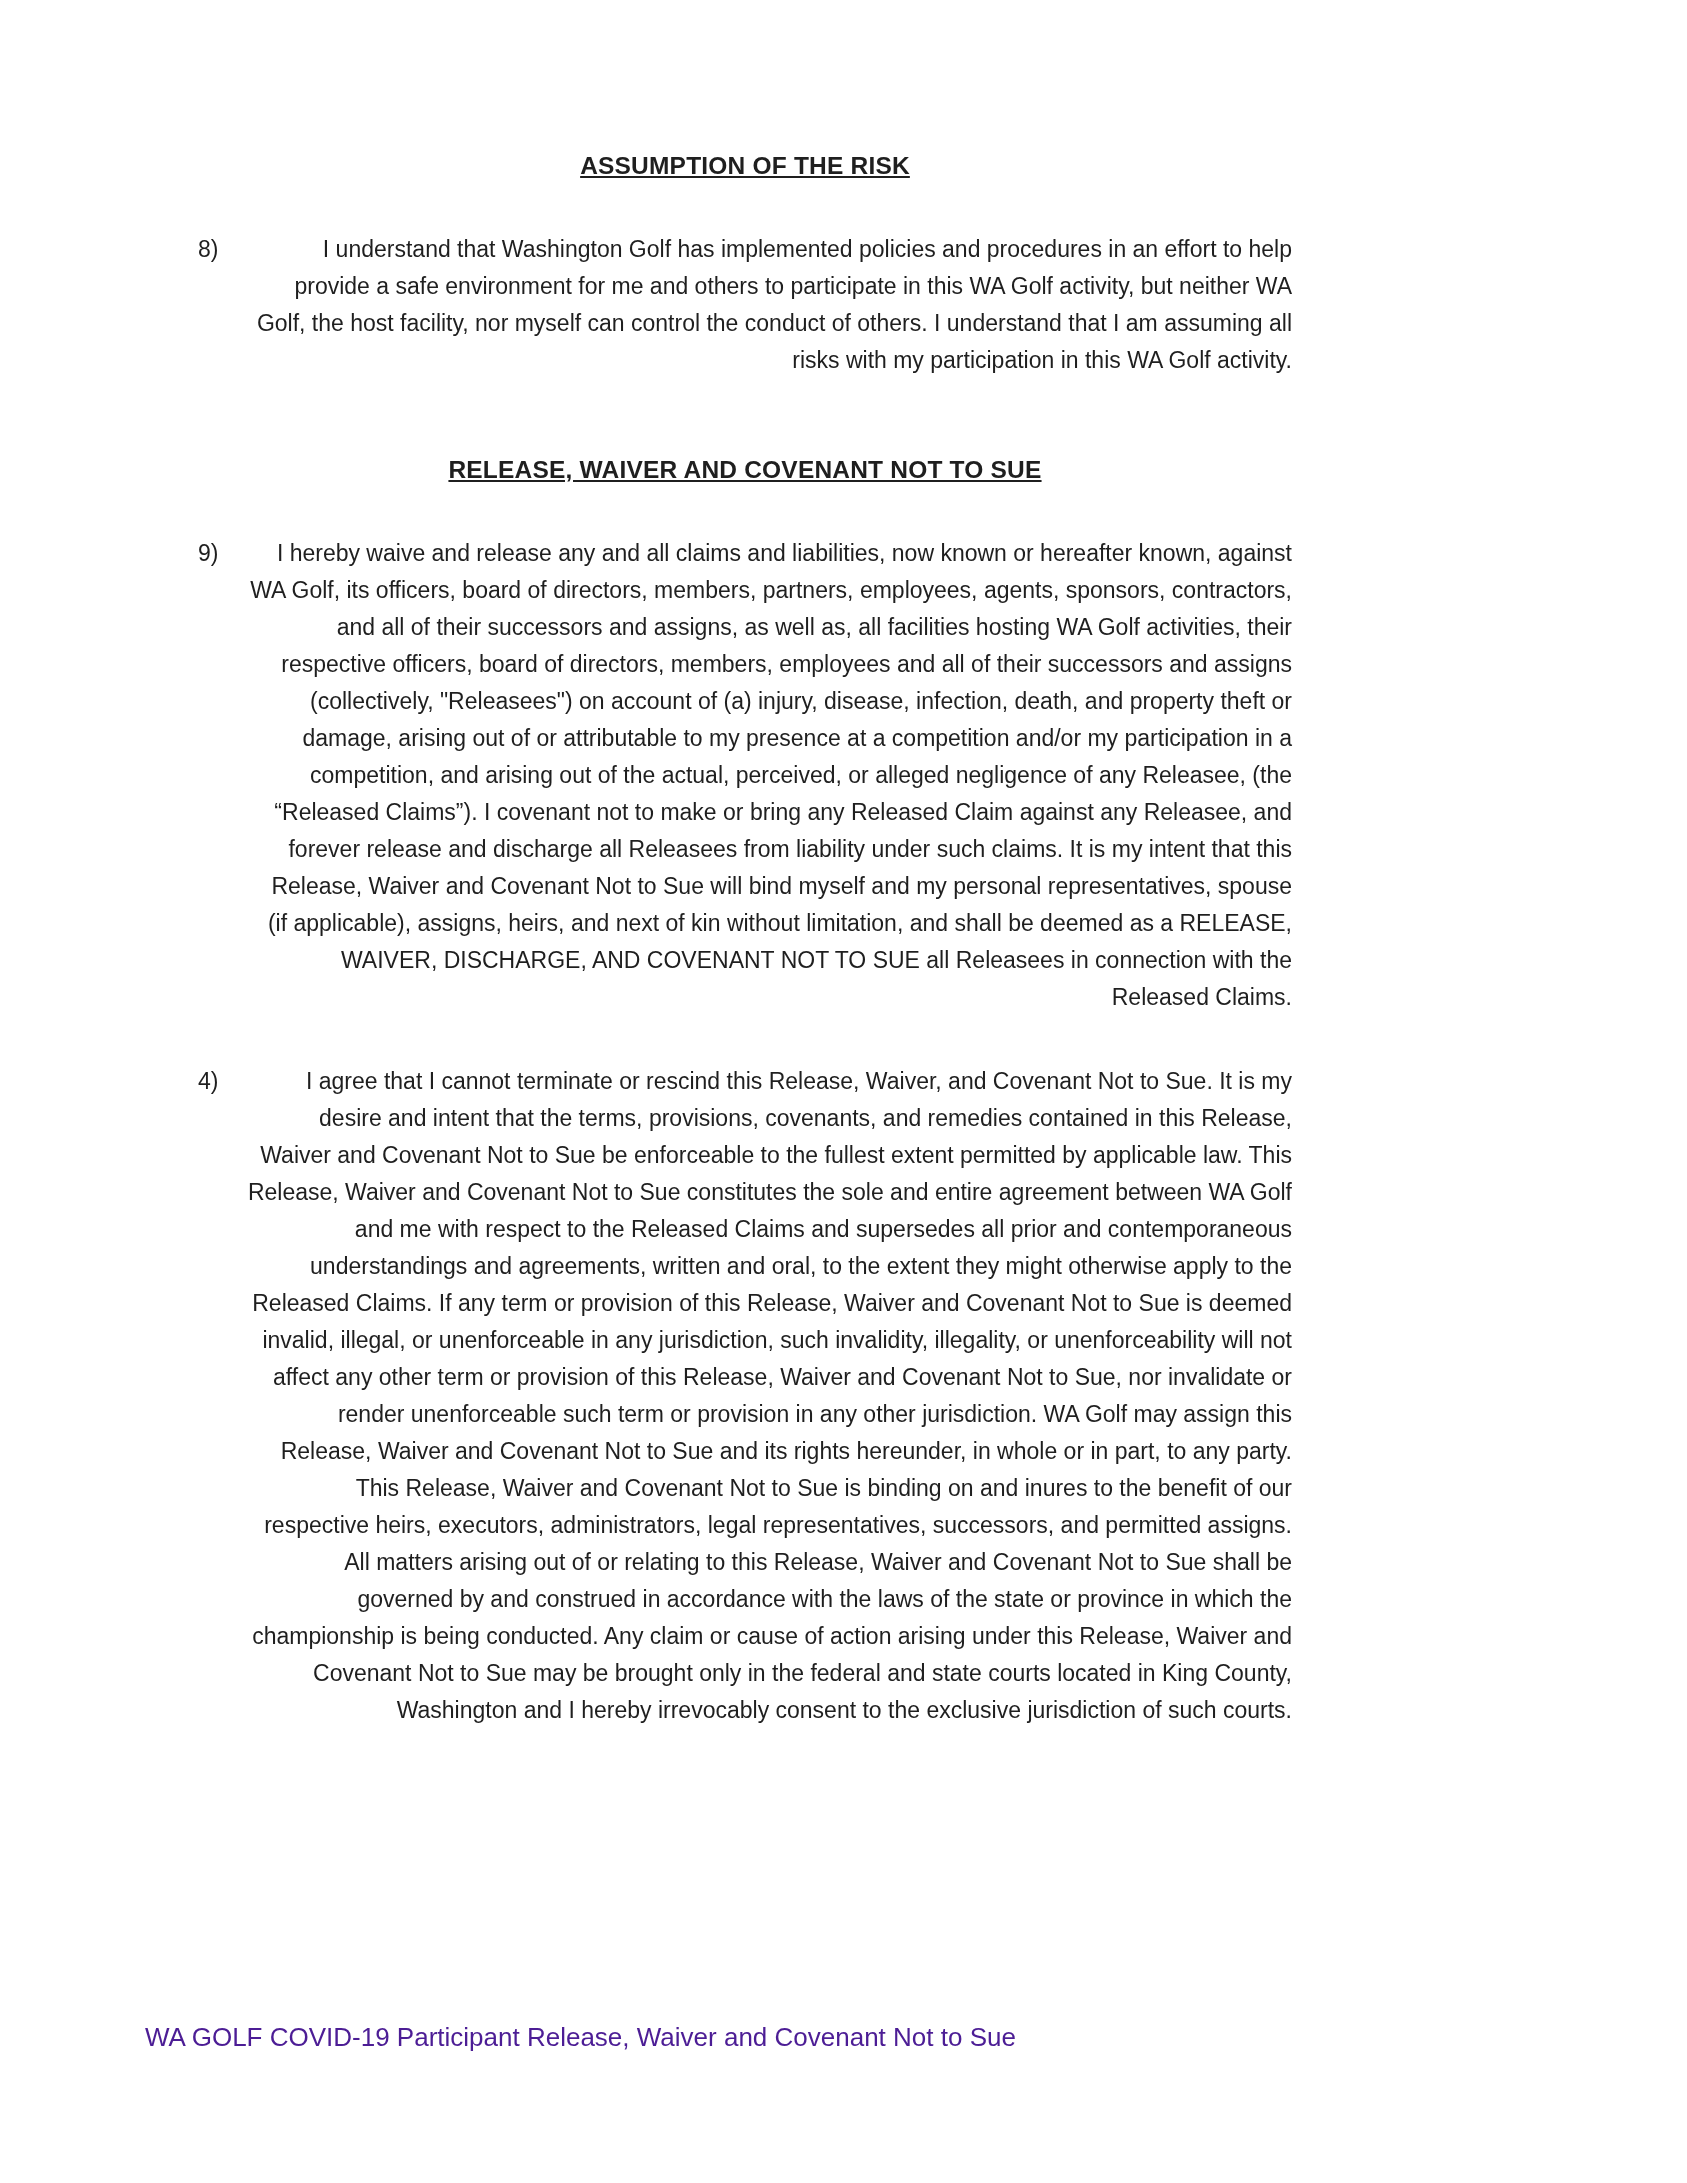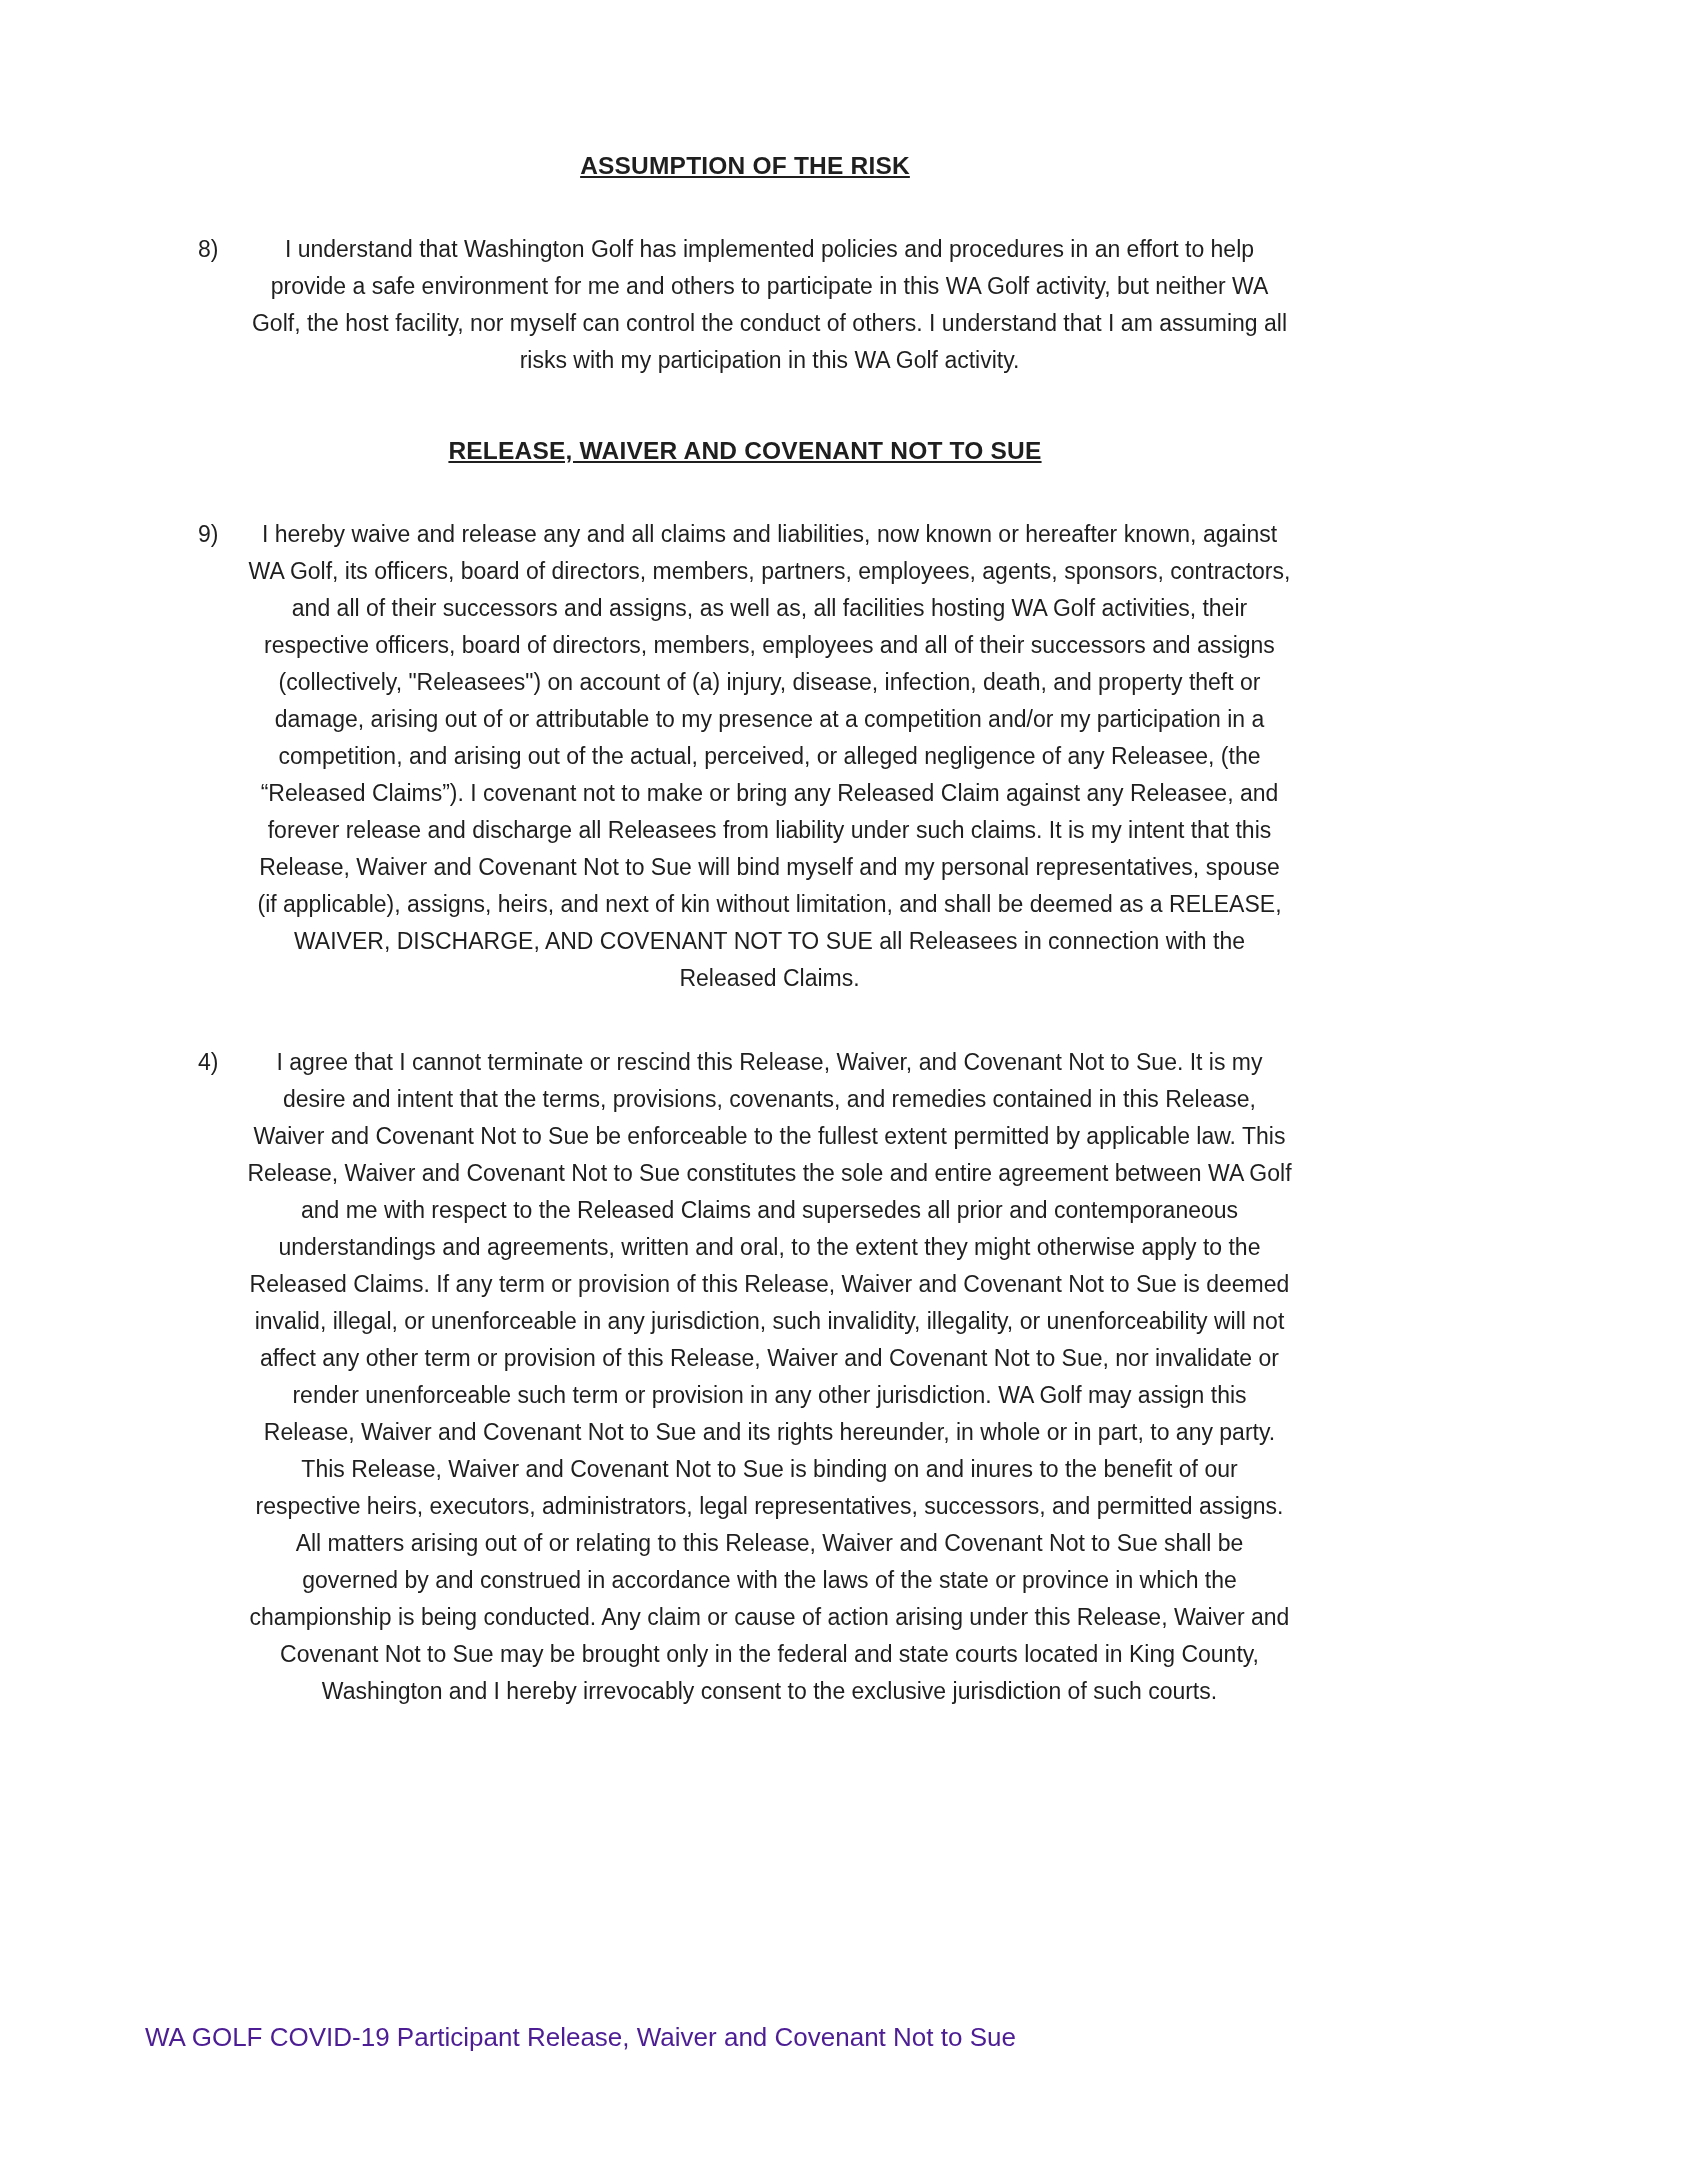--- a/index.html
+++ b/index.html
@@ -26,36 +26,36 @@
   .heading {
     text-align: center;
     font-weight: bold;
     text-decoration: underline;
     font-size: 24.5px;
     line-height: 32px;
     margin: 0 0 49px 0;
     letter-spacing: 0.2px;
   }
   .heading.second {
-    margin-top: 56px;
+    margin-top: 75px;
   }
   .item {
     display: flex;
     align-items: flex-start;
     font-size: 23px;
     line-height: 37px;
     margin: 0 0 47px 0;
   }
   .item .num {
     flex: 0 0 49px;
     max-width: 49px;
   }
   .item .txt {
     flex: 1 1 auto;
-    text-align: center;
+    text-align: right;
   }
   .footer {
     position: absolute;
     left: 145px;
     top: 2025px;
     font-size: 26px;
     line-height: 25px;
     color: #4c1d95;
   }
 </style>

